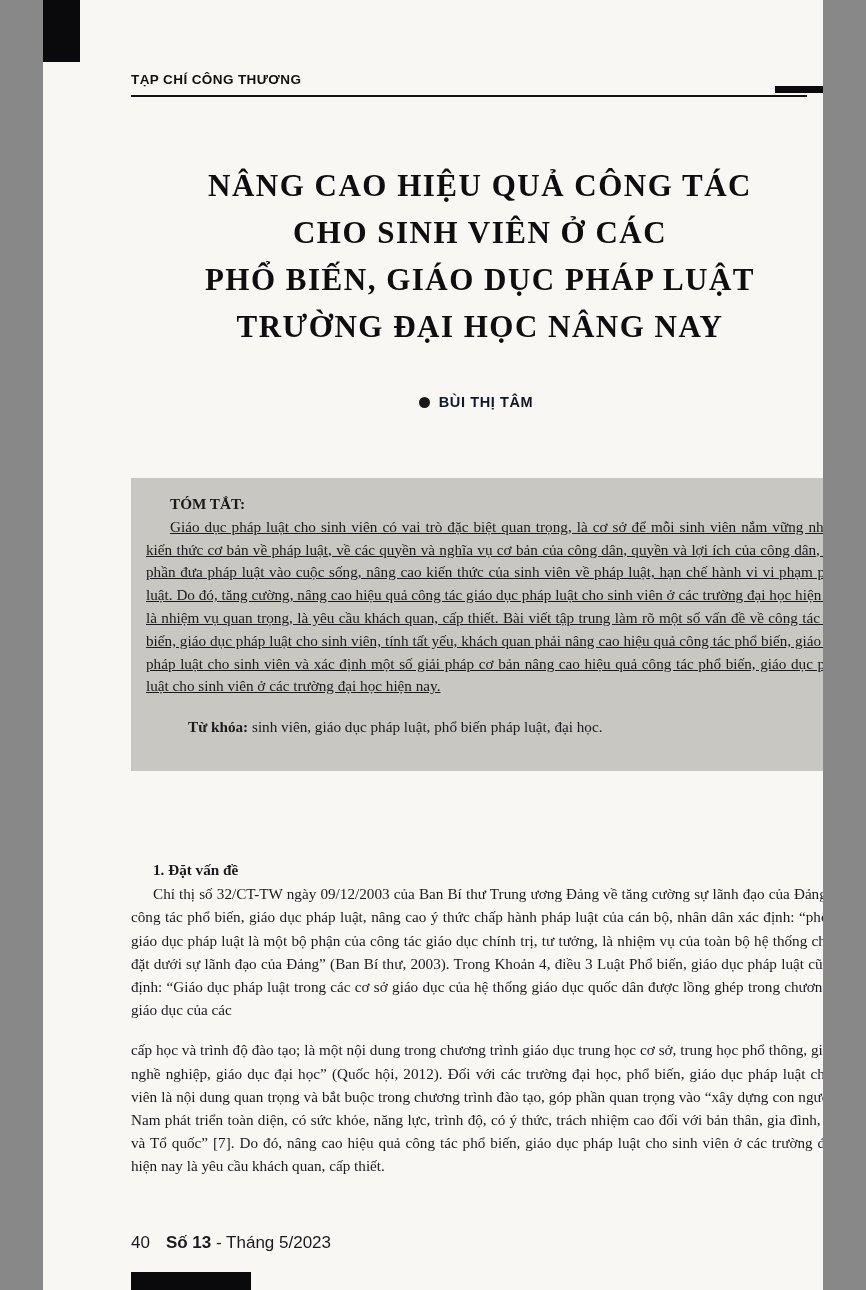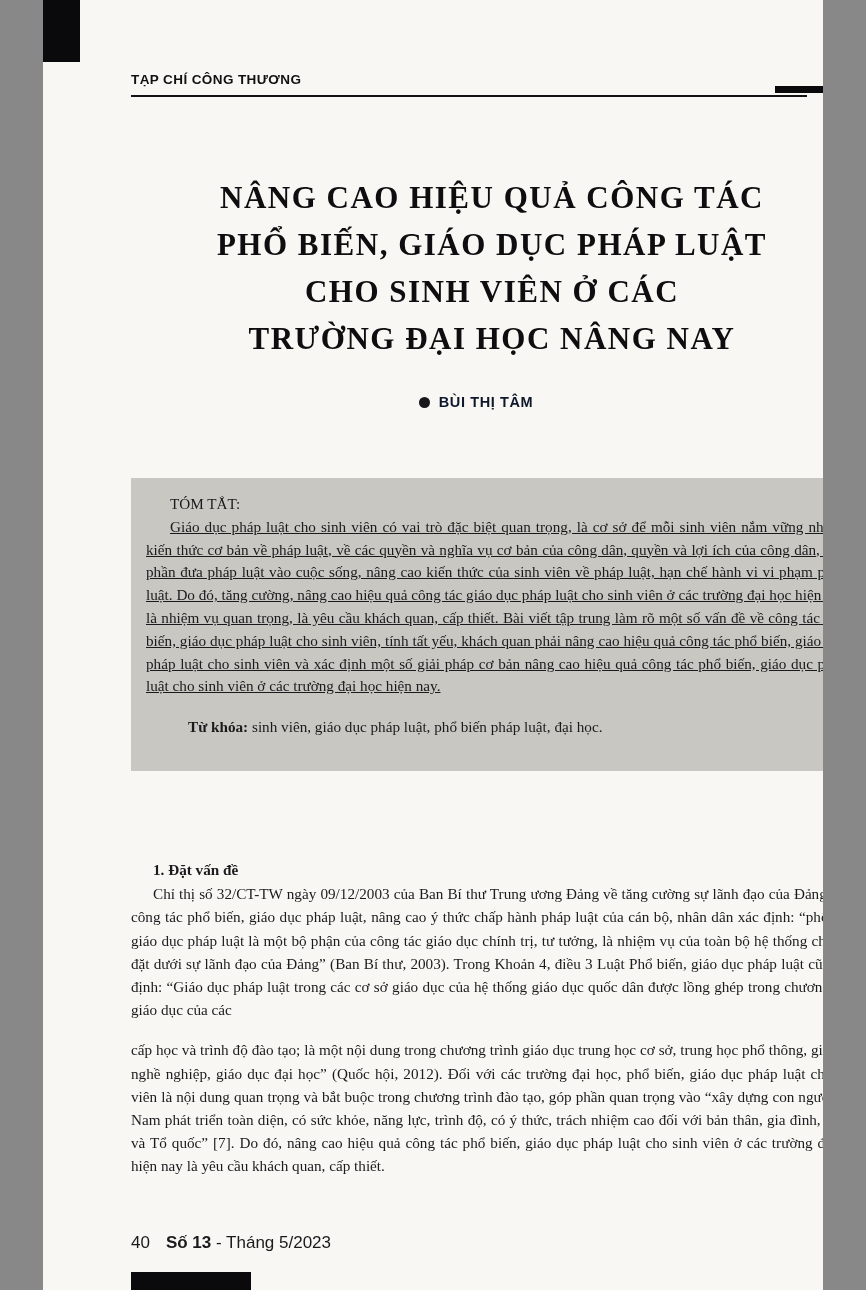--- a/index.html
+++ b/index.html
@@ -94,21 +94,21 @@
     left: 88px; top: 478px;
     width: 732px;
     box-sizing: border-box;
     background: #c8c7c2;
     padding: 15px 16px 14px 15px;
     font-size: 15.2px;
     line-height: 22.8px;
     color: #1a1a1d;
   }
   .abstract-heading {
-    font-weight: normal;
+    font-weight: bold;
     text-indent: 24px;
   }
   .abstract-body {
     margin: 0;
     text-indent: 24px;
     text-align: justify;
     text-decoration: underline;
   }
   .abstract-keywords {
     margin: 18px;
@@ -162,24 +162,24 @@
 
 <div class="page">
 
   <div class="artifact-top-left"></div>
   <div class="header-tick"></div>
 
   <div class="masthead">
     <span class="journal-name">TẠP CHÍ CÔNG THƯƠNG</span>
   </div>
 
-  <h1 class="article-title" style="margin:16px;">
+  <h1 class="article-title" style="margin:4px;">
     <div>NÂNG CAO HIỆU QUẢ CÔNG TÁC</div>
+    <div>CHO SINH VIÊN Ở CÁC</div>
     <div>PHỔ BIẾN, GIÁO DỤC PHÁP LUẬT</div>
-    <div>CHO SINH VIÊN Ở CÁC</div>
     <div>TRƯỜNG ĐẠI HỌC NÂNG NAY</div>
   </h1>
 
   <div class="author-line">
     <span class="author-bullet"></span><span>BÙI THỊ TÂM</span>
   </div>
 
   <div class="abstract-box">
     <div class="abstract-heading">TÓM TẮT:</div>
     <p class="abstract-body">Giáo dục pháp luật cho sinh viên có vai trò đặc biệt quan trọng, là cơ sở để mỗi sinh viên nắm vững những kiến thức cơ bản về pháp luật, về các quyền và nghĩa vụ cơ bản của công dân, quyền và lợi ích của công dân, góp phần đưa pháp luật vào cuộc sống, nâng cao kiến thức của sinh viên về pháp luật, hạn chế hành vi vi phạm pháp luật. Do đó, tăng cường, nâng cao hiệu quả công tác giáo dục pháp luật cho sinh viên ở các trường đại học hiện nay là nhiệm vụ quan trọng, là yêu cầu khách quan, cấp thiết. Bài viết tập trung làm rõ một số vấn đề về công tác phổ biến, giáo dục pháp luật cho sinh viên, tính tất yếu, khách quan phải nâng cao hiệu quả công tác phổ biến, giáo dục pháp luật cho sinh viên và xác định một số giải pháp cơ bản nâng cao hiệu quả công tác phổ biến, giáo dục pháp luật cho sinh viên ở các trường đại học hiện nay.</p>

